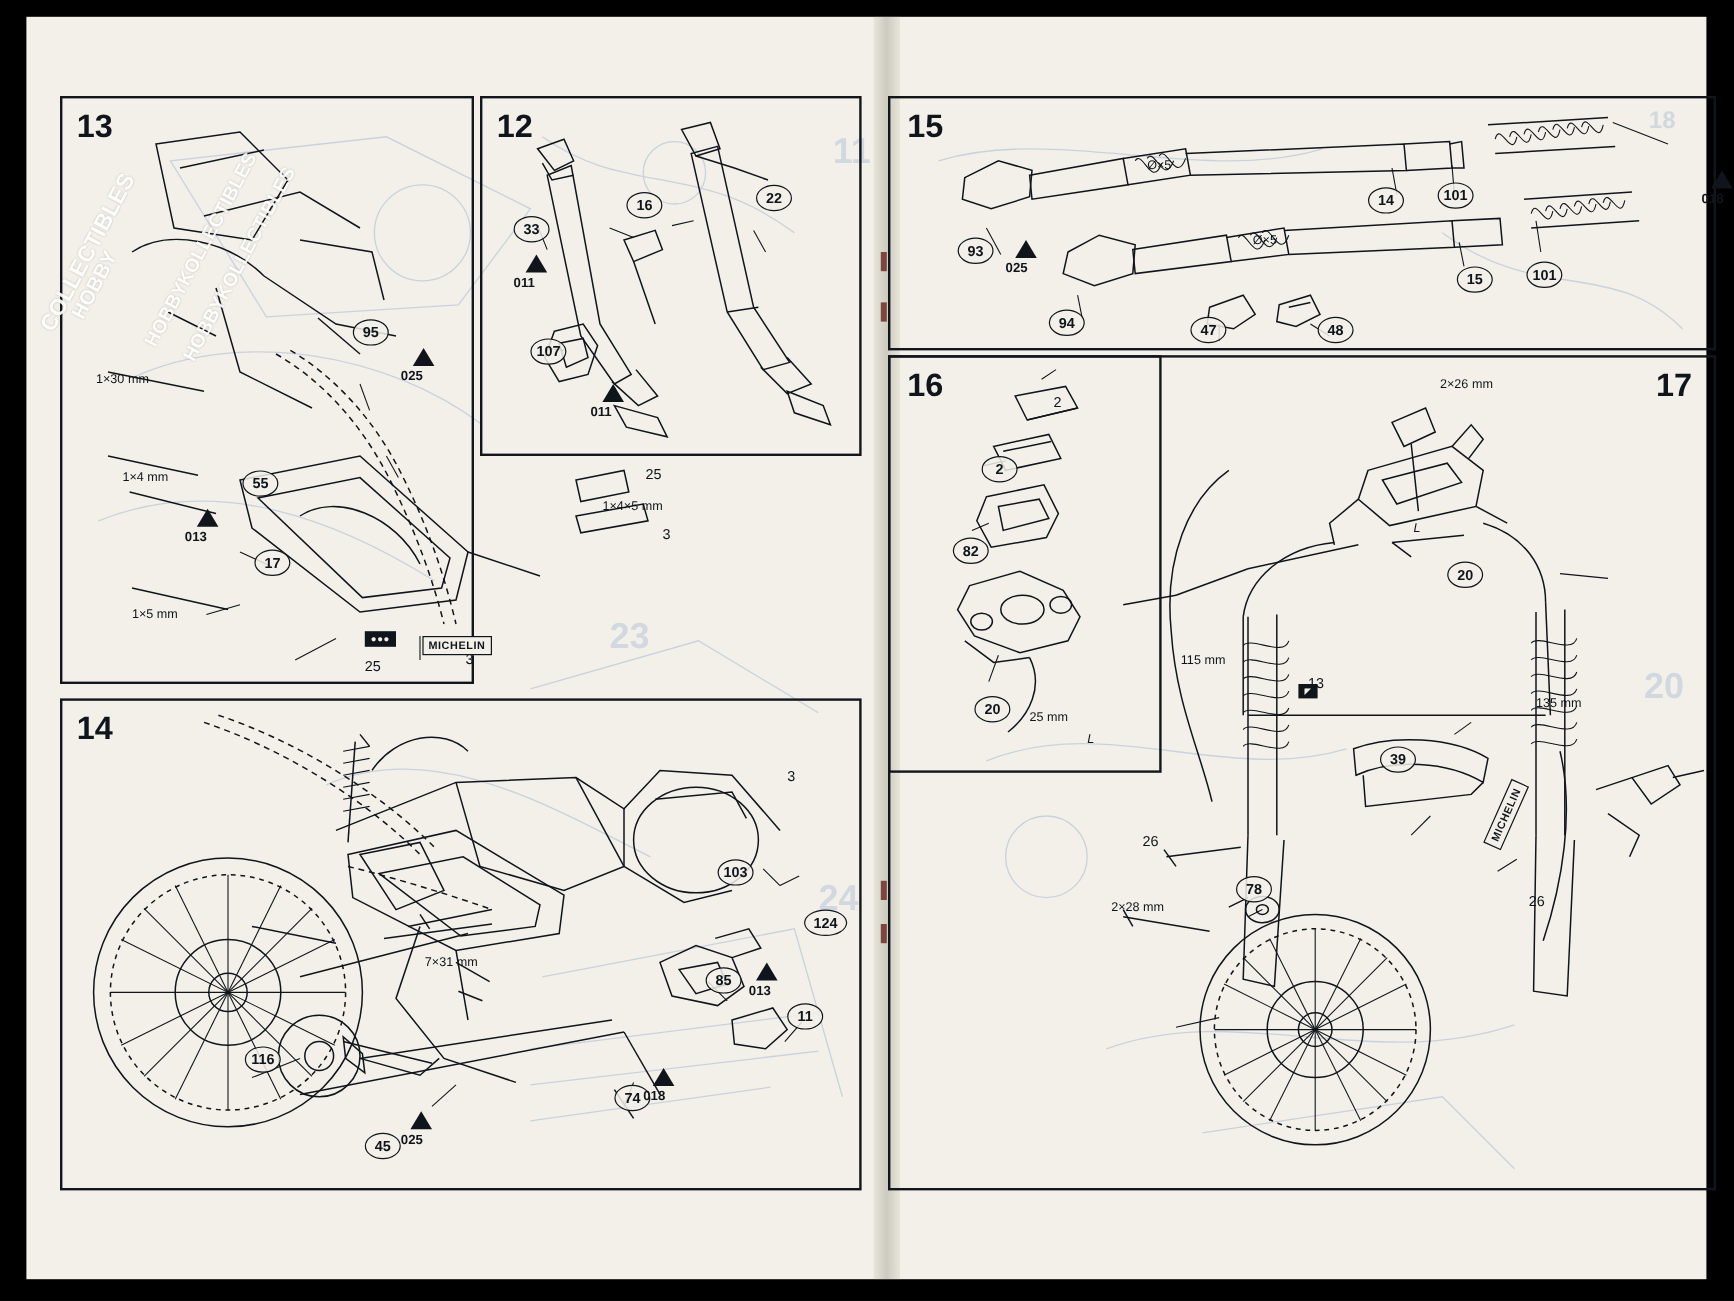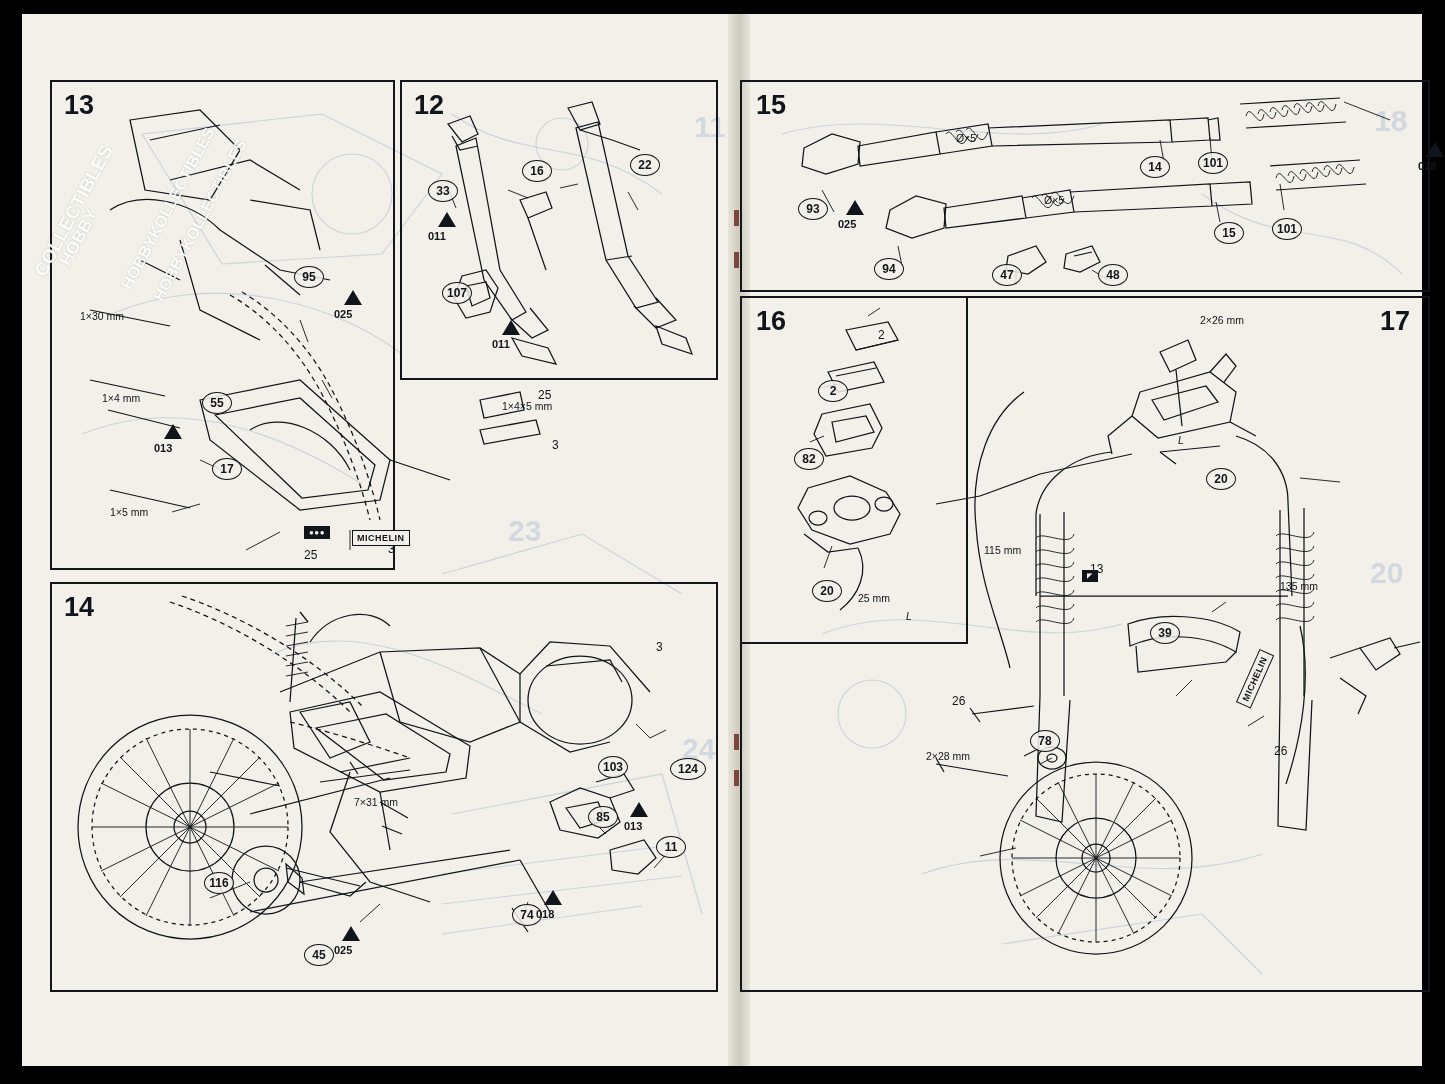--- a/index.html
+++ b/index.html
@@ -159,21 +159,21 @@
       <circle cx="850" cy="700" r="34"></circle>
       <path d="M900 860 C1010 820, 1120 880, 1240 840"></path>
       <path d="M980 930 L1180 900 L1240 960"></path>
       <path d="M420 860 L660 830"></path>
       <path d="M420 890 L660 862"></path>
       <path d="M420 920 L620 892"></path>
     </g>
   </svg>
 
   <div class="ghost" style="left:672px; top:96px; font-size:30px;">11</div>
-  <div class="ghost" style="left:1352px; top:90px; font-size:30px;">18</div>
+  <div class="ghost" style="left:1352px; top:76px; font-size:20px;">18</div>
   <div class="ghost" style="left:486px; top:500px; font-size:30px;">23</div>
   <div class="ghost" style="left:1348px; top:542px; font-size:30px;">20</div>
   <div class="ghost" style="left:660px; top:718px; font-size:30px;">24</div>
 
   <div class="gutter"></div>
   <div class="staple" style="top:196px;"></div>
   <div class="staple" style="top:238px;"></div>
   <div class="staple" style="top:720px;"></div>
   <div class="staple" style="top:756px;"></div>
 
@@ -272,21 +272,21 @@
   <div class="callout" style="left:406px; top:166px;">33</div>
   <div class="callout" style="left:500px; top:146px;">16</div>
   <div class="callout" style="left:608px; top:140px;">22</div>
   <div class="callout" style="left:420px; top:268px;">107</div>
   <div class="tri" style="left:416px; top:198px;"></div>
   <div class="glue" style="left:406px; top:216px;">011</div>
   <div class="tri" style="left:480px; top:306px;"></div>
   <div class="glue" style="left:470px; top:324px;">011</div>
 
   <div class="plainnum" style="left:516px; top:374px;">25</div>
-  <div class="dim" style="left:480px; top:386px;">1×4×5 mm</div>
+  <div class="dim" style="left:480px; top:402px;">1×4×5 mm</div>
   <div class="plainnum" style="left:530px; top:424px;">3</div>
 
   <div class="panel" style="left:28px; top:568px; width:668px; height:410px;"></div>
   <div class="panel-num" style="left:42px; top:578px;">14</div>
 
   <svg width="668" height="410" style="left:28px; top:568px;">
     <g class="ln">
 
       <circle cx="140" cy="245" r="112"></circle>
       <circle cx="140" cy="245" r="98" stroke-dasharray="4 4"></circle>
@@ -363,21 +363,21 @@
       <path d="M160 316 L200 300"></path>
       <path d="M310 340 L330 322"></path>
       <path d="M470 340 L478 320"></path>
       <path d="M540 236 L556 252"></path>
       <path d="M600 156 L616 148"></path>
       <path d="M586 142 L600 156"></path>
       <path d="M604 286 L618 270"></path>
     </g>
   </svg>
 
-  <div class="callout" style="left:576px; top:742px;">103</div>
+  <div class="callout" style="left:576px; top:702px;">103</div>
   <div class="callout wide" style="left:648px; top:708px;margin-top:36px;">124</div>
   <div class="callout" style="left:566px; top:792px;">85</div>
   <div class="callout" style="left:634px; top:822px;">11</div>
   <div class="callout" style="left:182px; top:858px;">116</div>
   <div class="callout" style="left:490px; top:890px;">74</div>
   <div class="callout" style="left:282px; top:930px;">45</div>
 
   <div class="tri" style="left:608px; top:788px;"></div>
   <div class="glue" style="left:602px; top:806px;">013</div>
   <div class="tri" style="left:522px; top:876px;"></div>

